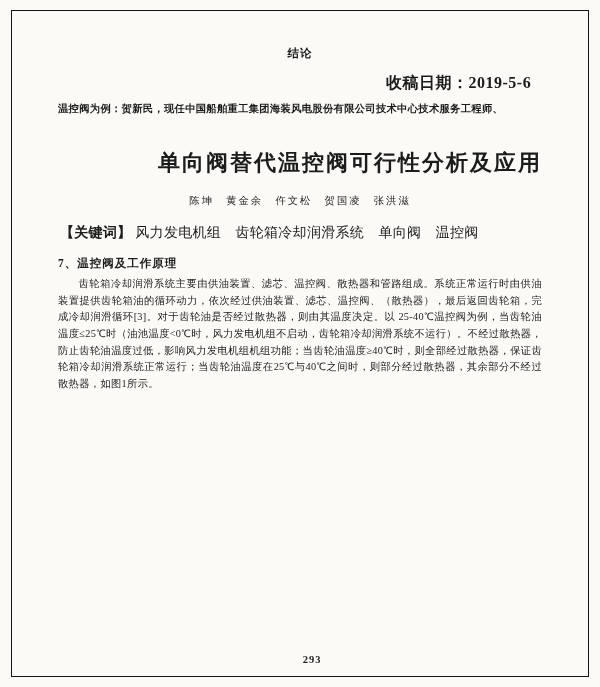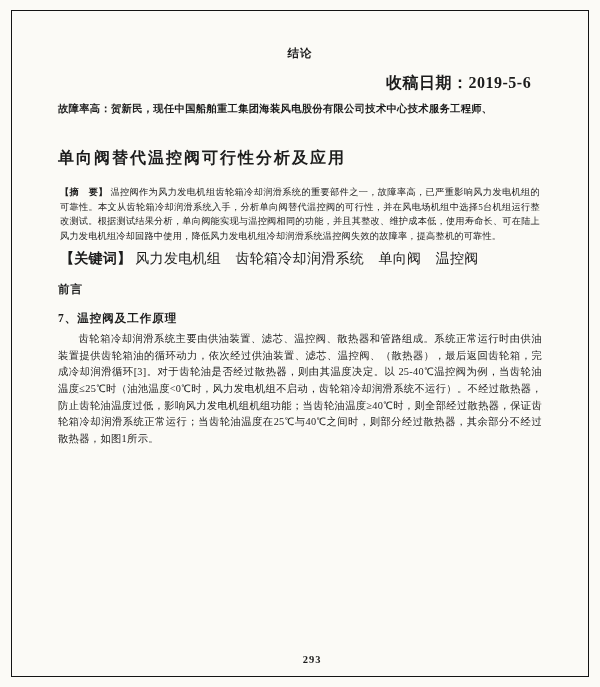--- a/index.html
+++ b/index.html
@@ -57,23 +57,23 @@
     font-weight: bold;
     letter-spacing: 0.5px;
   }
   .bio {
     font-size: 10.3px;
     font-weight: bold;
     margin: 8px 0 0 0;
     letter-spacing: 0.3px;
   }
   .title {
-    font-size: 16px;
+    font-size: 22px;
     font-weight: bold;
-    text-align: left;
+    text-align: right;
     margin: 32px 0 16px 0;
     letter-spacing: 2px;
     font-family: "Liberation Sans", sans-serif;
   }
   .affil {
     text-align: center;
     font-size: 10.5px;
     font-weight: 600;
     margin: 0 0 7px 0;
     letter-spacing: 1px;
@@ -116,38 +116,34 @@
 
   <div class="content">
 
     <h3 class="sec-heading first">结论</h3>
 
     <div class="received">
       <span class="bold">收稿日期：</span><span class="bold">2019-5-6</span>
     </div>
 
     <p class="bio">
-      <span class="bold">故障率高：</span><span>贺新民，现任中国船舶重工集团海装风电股份有限公司技术中心技术服务工程师、</span>
+      <span class="bold">温控阀为例：</span><span>贺新民，现任中国船舶重工集团海装风电股份有限公司技术中心技术服务工程师、</span>
     </p>
 
     <h1 class="title">单向阀替代温控阀可行性分析及应用</h1>
 
 
+    <div class="authors">陈坤　黄金余　仵文松　贺国凌　张洪滋</div>
 
-    <p class="abstract">
-      <span class="bold">【摘　要】</span>
-      <span>温控阀作为风力发电机组齿轮箱冷却润滑系统的重要部件之一，故障率高，已严重影响风力发电机组的可靠性。本文从齿轮箱冷却润滑系统入手，分析单向阀替代温控阀的可行性，并在风电场机组中选择5台机组运行整改测试。根据测试结果分析，单向阀能实现与温控阀相同的功能，并且其整改、维护成本低，使用寿命长、可在陆上风力发电机组冷却回路中使用，降低风力发电机组冷却润滑系统温控阀失效的故障率，提高整机的可靠性。</span>
-    </p>
 
     <p class="keywords">
       <span class="bold">【关键词】</span>
       <span>风力发电机组　齿轮箱冷却润滑系统　单向阀　温控阀</span>
     </p>
 
-    <h3 class="sec-heading">前言</h3>
 
     <h3 class="sec-heading">7、温控阀及工作原理</h3>
     <p class="body-par">齿轮箱冷却润滑系统主要由供油装置、滤芯、温控阀、散热器和管路组成。系统正常运行时由供油装置提供齿轮箱油的循环动力，依次经过供油装置、滤芯、温控阀、（散热器），最后返回齿轮箱，完成冷却润滑循环[3]。对于齿轮油是否经过散热器，则由其温度决定。以 25-40℃温控阀为例，当齿轮油温度≤25℃时（油池温度&lt;0℃时，风力发电机组不启动，齿轮箱冷却润滑系统不运行）。不经过散热器，防止齿轮油温度过低，影响风力发电机组机组功能；当齿轮油温度≥40℃时，则全部经过散热器，保证齿轮箱冷却润滑系统正常运行；当齿轮油温度在25℃与40℃之间时，则部分经过散热器，其余部分不经过散热器，如图1所示。</p>
 
   </div>
 
   <div class="page-num">293</div>
 </div>
 
 </body></html>

